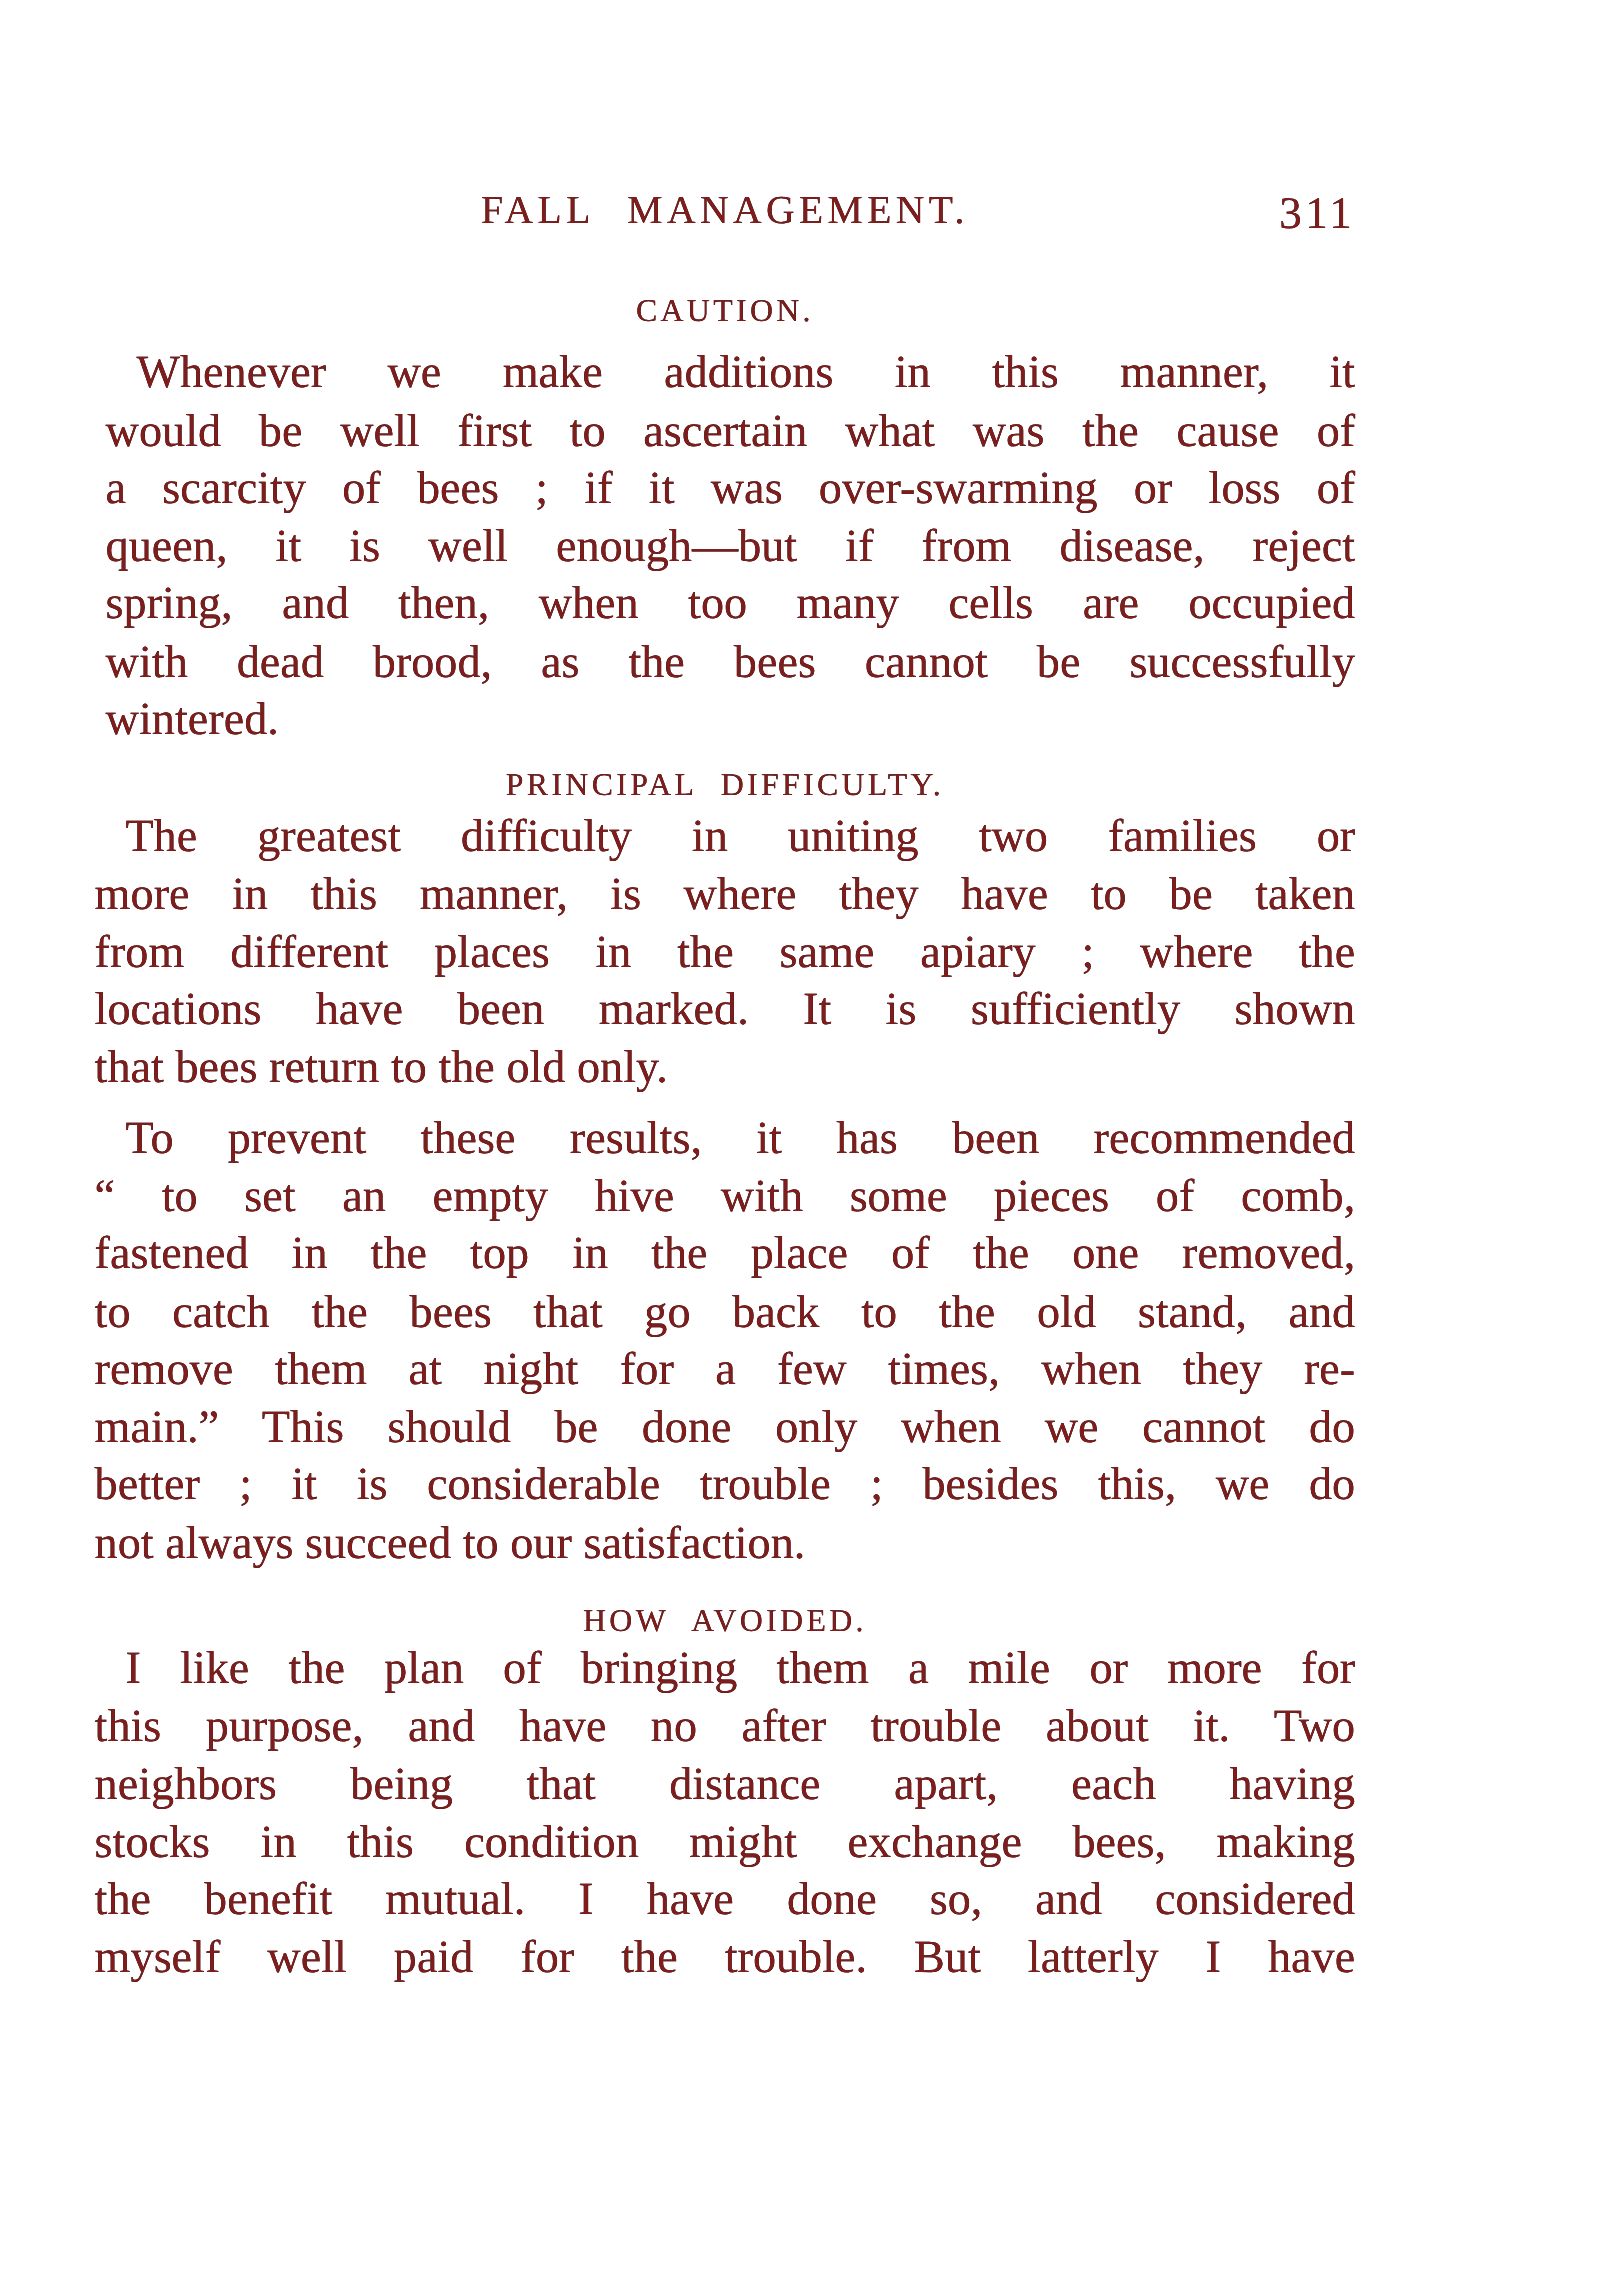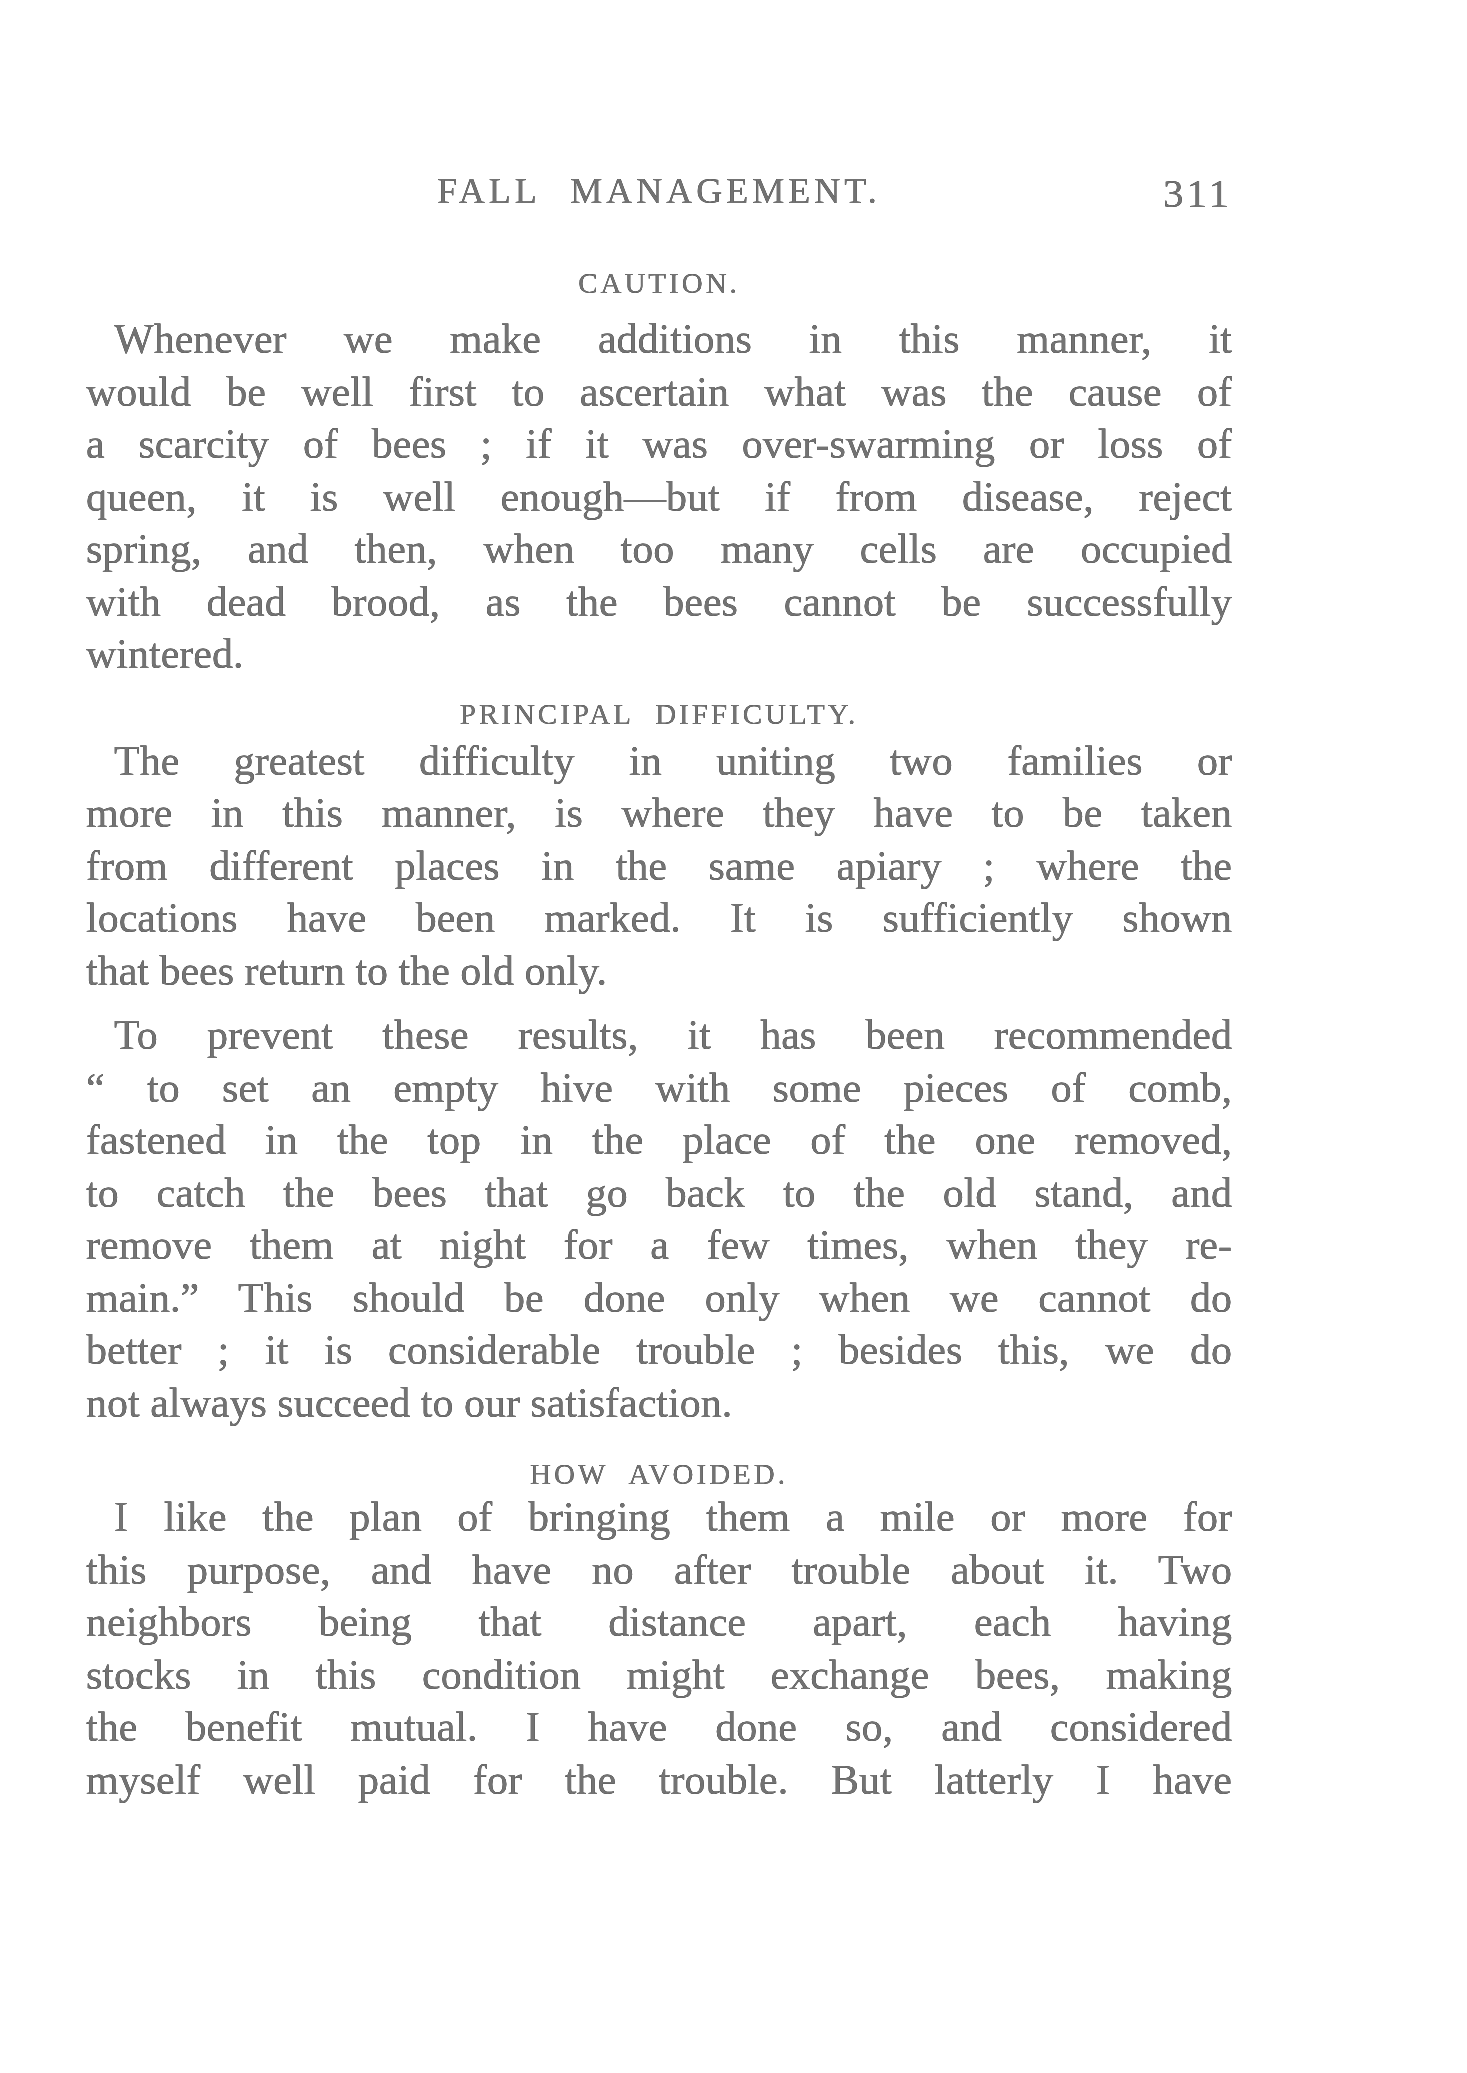--- a/index.html
+++ b/index.html
@@ -2,21 +2,21 @@
 <html><head>
 <meta charset="utf-8">
 <style>
   * { margin: 0; padding: 0; box-sizing: border-box; }
   html, body { background: #ffffff; }
   .page {
     position: relative;
     width: 1467px;
     height: 2073px;
     background: #ffffff;
-    color: #737373;
+    color: #7f1d1d;
     font-family: "Liberation Serif", "DejaVu Serif", serif;
     overflow: hidden;
   }
   .text-block {
     position: absolute;
     left: 86px;
     top: 0;
     width: 1146px;
   }
   .running-head-row {
@@ -51,21 +51,21 @@
     text-shadow: 0 0 0.6px #000;
   }
   .h-caution { margin-top: 52px; }
   .h-pd      { margin-top: 16px; }
   .h-ha      { margin-top: 28px; }
   .para {
     font-size: 42px;
     line-height: 52.5px;
     text-shadow: 0 0 0.5px #000;
   }
-  .p-caution { margin-top: 13px; }
+  .p-caution { margin-top: 13px; margin-left: 10px; }
   .p-pd1     { margin-top: 4px; }
   .p-pd2     { margin-top: 12px; }
   .p-ha      { }
   .jline {
     text-align: justify;
     text-align-last: justify;
     text-justify: inter-word;
   }
   .lline { text-align: left; }
   .indent { padding-left: 28px; }

